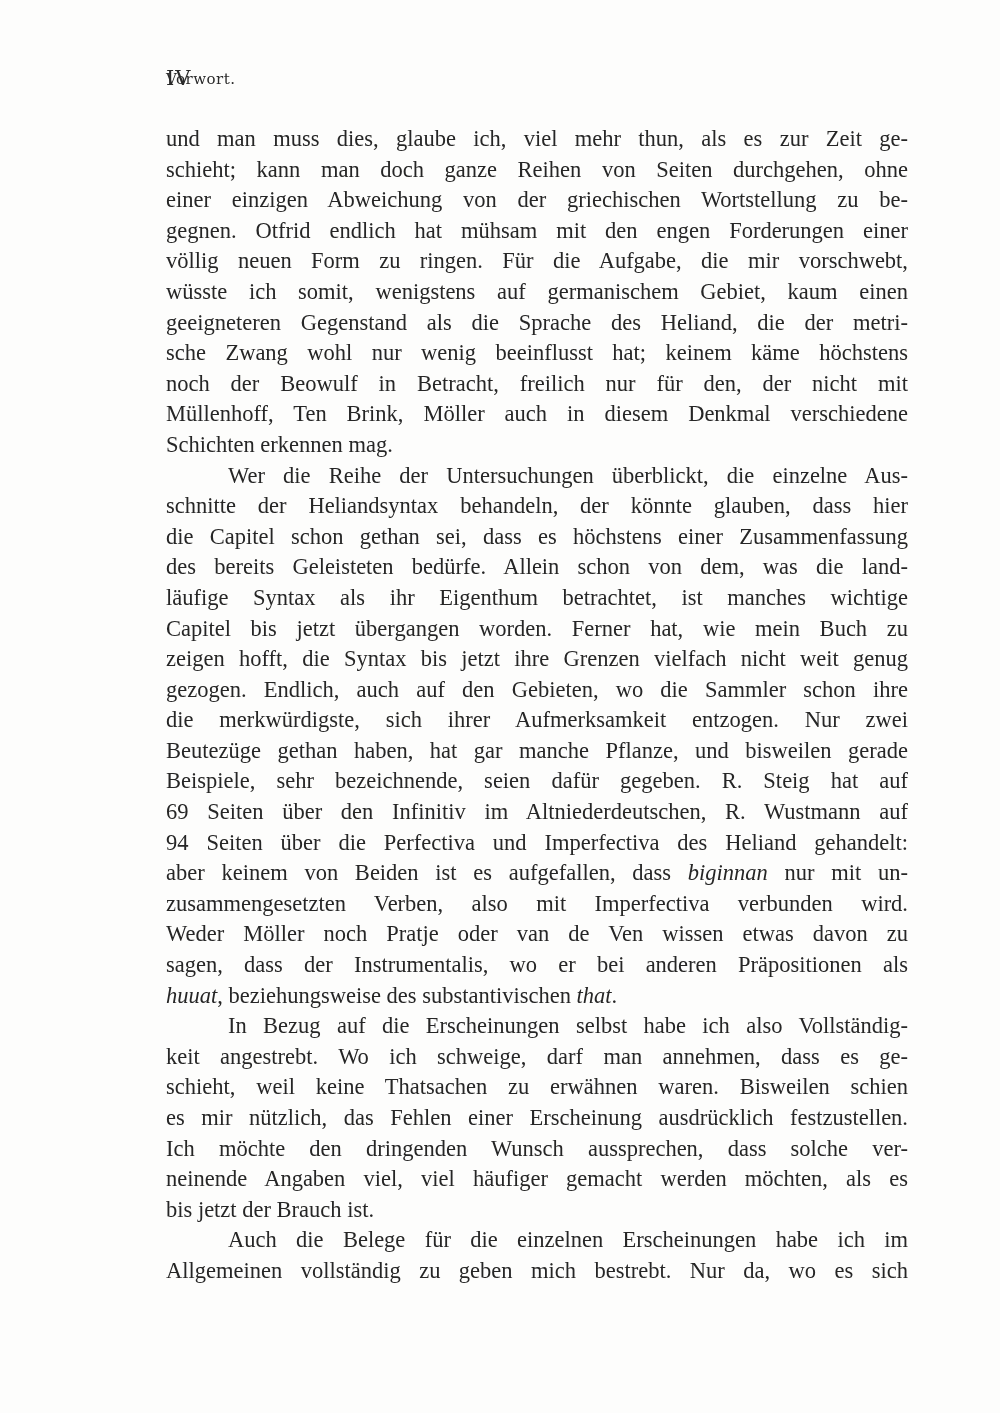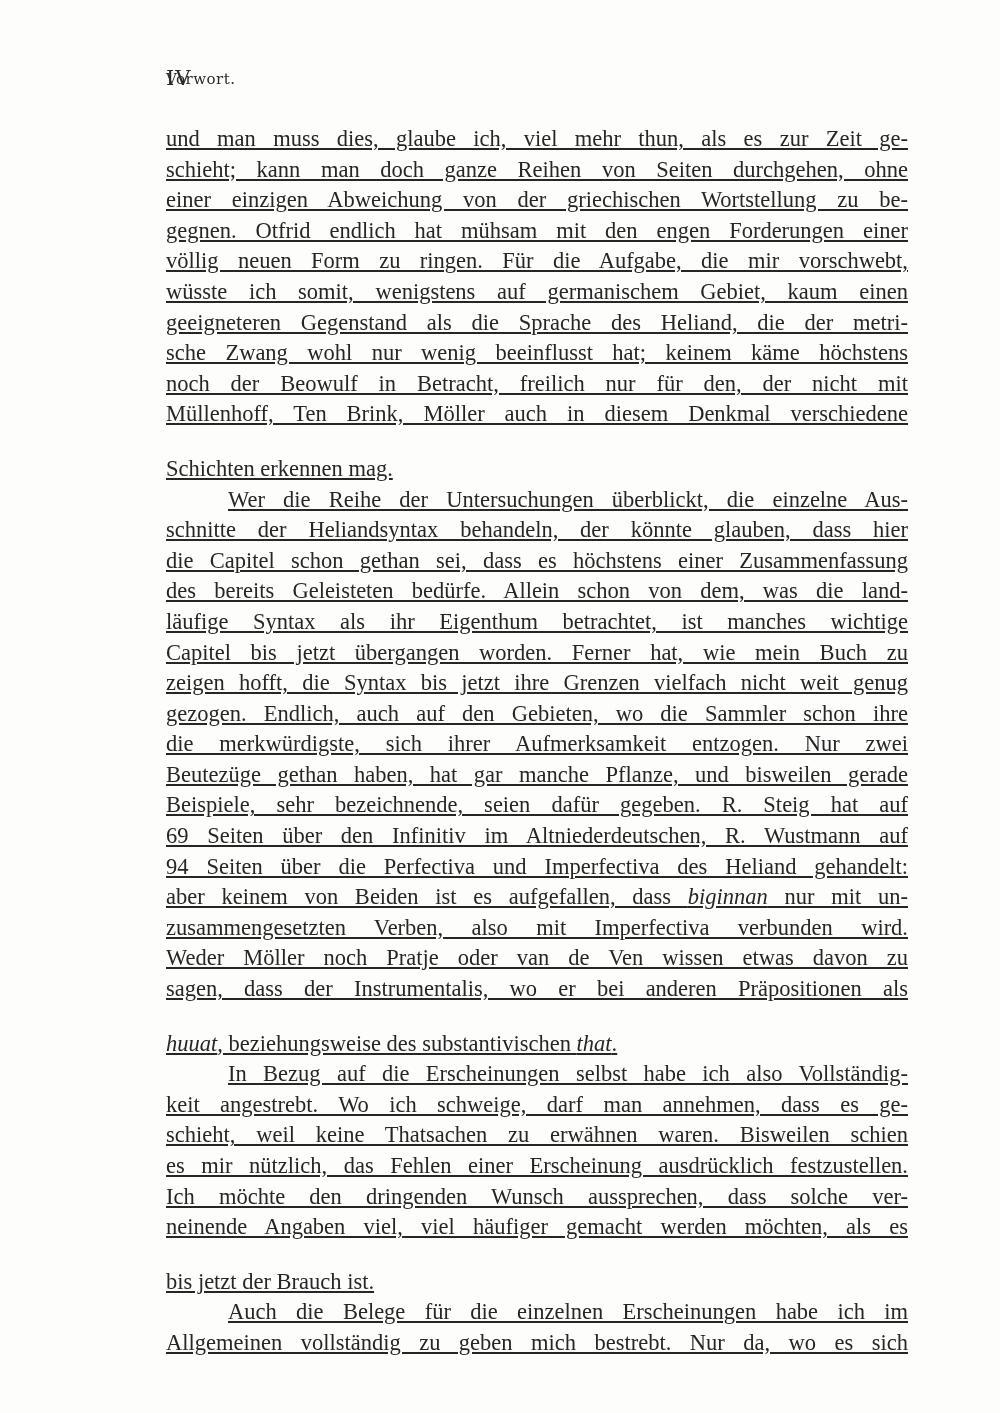--- a/index.html
+++ b/index.html
@@ -1,23 +1,23 @@
 <!DOCTYPE html>
 <html><head>
 <meta charset="utf-8">
 <style>
   html, body { margin: 0; padding: 0; background: #ffffff; }
   body { width: 1000px; height: 1413px; position: relative; overflow: hidden; }
   .page { position: absolute; left: 0; top: 0; width: 1000px; height: 1413px; background: #fdfdfc; }
   .header { position: absolute; top: 66px; left: 166px; width: 742px; height: 30px; font-family: "DejaVu Serif", serif; color: #2a2a2a; }
   .page-num { position: absolute; left: 0; top: 0; font-size: 21px; letter-spacing: 1px; }
   .running-title { position: absolute; left: 0; right: 0; top: 4px; text-align: left; font-size: 15px; letter-spacing: 0.5px; }
-  .body { position: absolute; left: 166px; top: 124px; width: 742px; font-family: "Liberation Serif", serif; font-size: 22.5px; color: #262626; text-decoration: underline; }
+  .body { position: absolute; left: 166px; top: 124px; width: 742px; font-family: "Liberation Serif", serif; font-size: 22.5px; color: #262626; }
   .line { height: 30.6px; line-height: 30.6px; white-space: nowrap; text-align: justify; text-align-last: justify; }
-  .line.last { text-align-last: left; margin-top: 24px; }
+  .line.last { text-align-last: left; }
   .line.indent { padding-left: 62px; }
   .line .i { font-style: italic; }
 </style>
 </head>
 <body>
 
 <div class="page">
   <div class="header">
     <span class="page-num">IV</span>
     <div class="running-title">Vorwort.</div>

